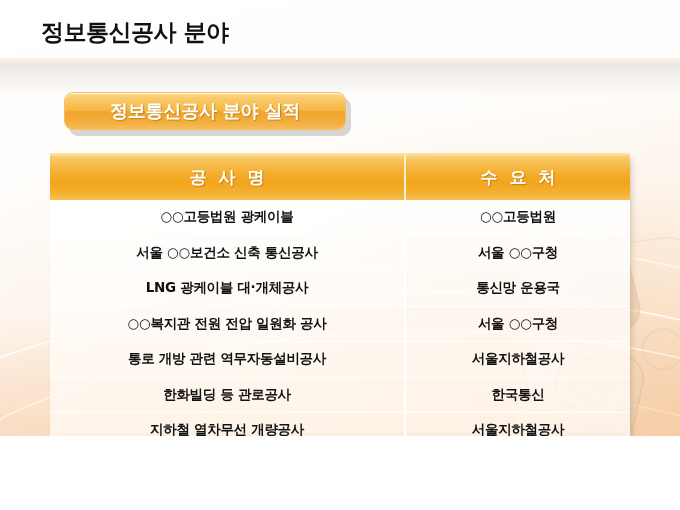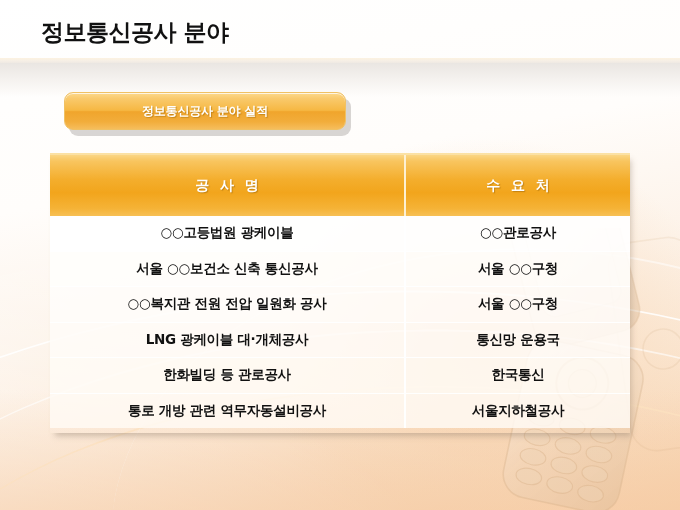--- a/index.html
+++ b/index.html
@@ -11,21 +11,21 @@
     width: 680px;
     height: 510px;
     overflow: hidden;
     font-family: "DejaVu Sans", "Liberation Sans", sans-serif;
     background: #ffffff;
   }
 
   .slide {
     position: relative;
     width: 680px;
-    height: 510px;
+    height: 436px;
     overflow: hidden;
     background: linear-gradient(170deg,
                 #ffffff 0%,
                 #fffdfb 34%,
                 #fdf3e9 56%,
                 #fbe7d3 74%,
                 #f8d9ba 88%,
                 #f6cfa8 100%);
   }
 
@@ -185,21 +185,21 @@
         #f6b843 48%,
         #f0a52c 52%,
         #f2ad3b 80%,
         #f6bd5c 100%);
     display: flex;
     align-items: center;
     justify-content: center;
     box-shadow: inset 0 1px 0 rgba(255,255,255,0.75);
   }
   .section-pill-label {
-    font-size: 12px;
+    font-size: 18px;
     font-weight: bold;
     color: #ffffff;
     letter-spacing: -0.2px;
     text-shadow: 1px 1px 1px rgba(160,105,10,0.55);
     white-space: nowrap;
   }
 
   
   .table-wrap {
     position: absolute;
@@ -212,23 +212,23 @@
   .data-table {
     width: 580px;
     border-collapse: collapse;
     table-layout: fixed;
   }
   .data-table col.c1 { width: 355px; }
   .data-table col.c2 { width: 225px; }
 
   .data-table thead th {
     height: 37px;
-    padding: 12px;
+    padding: 4px;
     color: #ffffff;
-    font-size: 14px;
+    font-size: 17px;
     font-weight: bold;
     letter-spacing: 3px;
     text-indent: 3px;
     text-shadow: 1px 1px 1px rgba(155,100,8,0.55);
     background: linear-gradient(to bottom,
         #fbd685 0%,
         #f8c55f 10%,
         #f4ae2d 40%,
         #f2a51c 62%,
         #f5b337 88%,
@@ -348,39 +348,43 @@
         </colgroup>
       <thead>
         <tr>
           <th>공 사 명</th>
           <th class="hdr-sep">수 요 처</th>
         </tr>
       </thead>
       <tbody>
         <tr>
           <td>○○고등법원 광케이블</td>
-          <td class="col-sep">○○관로공사</td>
+          <td class="col-sep">○○고등법원</td>
         </tr>
         <tr>
           <td>서울 ○○보건소 신축 통신공사</td>
           <td class="col-sep">서울 ○○구청</td>
         </tr>
         <tr>
+          <td>LNG 광케이블 대·개체공사</td>
+          <td class="col-sep">통신망 운용국</td>
+        </tr>
+        <tr>
           <td>○○복지관 전원 전압 일원화 공사</td>
           <td class="col-sep">서울 ○○구청</td>
         </tr>
         <tr>
-          <td>LNG 광케이블 대·개체공사</td>
-          <td class="col-sep">통신망 운용국</td>
+          <td>통로 개방 관련 역무자동설비공사</td>
+          <td class="col-sep">서울지하철공사</td>
         </tr>
         <tr>
           <td>한화빌딩 등 관로공사</td>
           <td class="col-sep">한국통신</td>
         </tr>
         <tr>
-          <td>통로 개방 관련 역무자동설비공사</td>
+          <td>지하철 열차무선 개량공사</td>
           <td class="col-sep">서울지하철공사</td>
         </tr>
       </tbody>
     </table>
   </div>
 
 </div>
 
 </body></html>

